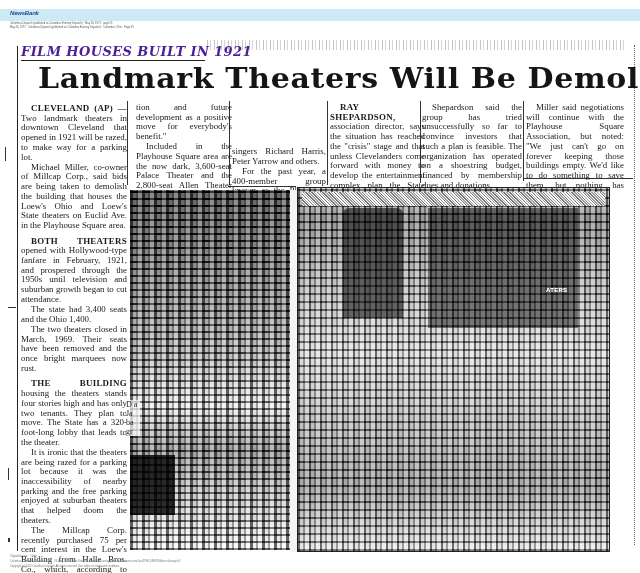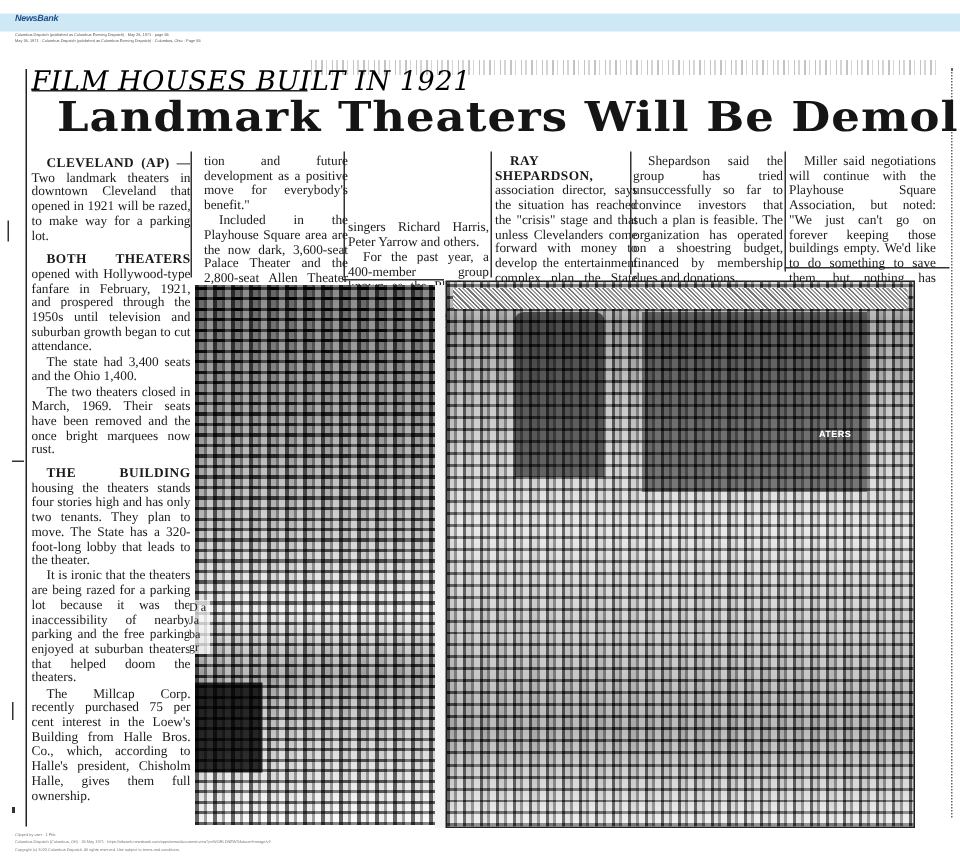--- a/index.html
+++ b/index.html
@@ -11,21 +11,21 @@
   .citation { position: absolute; left: 10px; font-family: "Liberation Sans", sans-serif; font-size: 2.6px; color: #555; white-space: nowrap; }
   .cit1 { top: 22px; }
   .cit2 { top: 25.5px; }
 
   .clip-border-left { position: absolute; left: 17px; top: 46px; width: 1px; height: 505px; background: #222; }
   .clip-border-right { position: absolute; left: 634px; top: 45px; width: 1px; height: 500px; border-left: 1px dotted #666; }
   .noise-top { position: absolute; left: 207px; top: 40px; width: 420px; height: 10px;
     background: repeating-linear-gradient(90deg, #555 0 1px, transparent 1px 3px, #888 3px 4px, transparent 4px 7px);
     opacity: 0.35; }
 
-  .kicker { position: absolute; left: 21px; top: 44px; font-family: "DejaVu Serif", serif; font-style: italic; font-weight: normal; font-size: 18px; letter-spacing: 0.4px; color: #000000; white-space: nowrap; }
+  .kicker { position: absolute; left: 21px; top: 44px; font-family: "DejaVu Serif", serif; font-style: italic; font-weight: bold; font-size: 13px; letter-spacing: 0.4px; color: #4c1d95; white-space: nowrap; }
   .kicker-rule { position: absolute; left: 21px; top: 60px; width: 184px; height: 1px; background: #222; }
 
   .headline { position: absolute; left: 38px; top: 62px; font-family: "DejaVu Serif", serif; font-weight: bold; font-size: 27.5px; letter-spacing: 0.6px; color: #151515; white-space: nowrap; transform: scaleX(1.09); transform-origin: left top; }
 
   .col { position: absolute; font-family: "Liberation Serif", serif; font-size: 8.9px; line-height: 9.7px; text-align: justify; color: #1a1a1a; }
   .col p { text-indent: 10px; margin-bottom: 0.5px; }
   .col .caps { font-weight: bold; letter-spacing: 0.3px; }
   .col1 { left: 21px; top: 104px; width: 106px; }
   .col2 { left: 136px; top: 103px; width: 96px; }
   .col3 { left: 232px; top: 103px; width: 94px; margin-top: 44px; }
@@ -99,20 +99,21 @@
 <div class="vrule vr1"></div>
 <div class="vrule vr2"></div>
 <div class="vrule vr3"></div>
 <div class="vrule vr4"></div>
 <div class="vrule vr5"></div>
 <div class="hrule-top"></div>
 <div class="hrule-photo"></div>
 
 <div class="col col1">
   <p><span class="caps">CLEVELAND (AP) —</span> <span>Two landmark theaters in downtown Cleveland that opened in 1921 will be razed, to make way for a parking lot.</span></p>
+  <p><span>Michael Miller, co-owner of Millcap Corp., said bids are being taken to demolish the building that houses the Loew's Ohio and Loew's State theaters on Euclid Ave. in the Playhouse Square area.</span></p>
   <p style="margin-top:6px"><span class="caps">BOTH THEATERS</span> <span>opened with Hollywood-type fanfare in February, 1921, and prospered through the 1950s until television and suburban growth began to cut attendance.</span></p>
   <p><span>The state had 3,400 seats and the Ohio 1,400.</span></p>
   <p><span>The two theaters closed in March, 1969. Their seats have been removed and the once bright marquees now rust.</span></p>
   <p style="margin-top:6px"><span class="caps">THE BUILDING</span> <span>housing the theaters stands four stories high and has only two tenants. They plan to move. The State has a 320-foot-long lobby that leads to the theater.</span></p>
   <p><span>It is ironic that the theaters are being razed for a parking lot because it was the inaccessibility of nearby parking and the free parking enjoyed at suburban theaters that helped doom the theaters.</span></p>
   <p><span>The Millcap Corp. recently purchased 75 per cent interest in the Loew's Building from Halle Bros. Co., which, according to Halle's president, Chisholm Halle, gives them full ownership.</span></p>
 
 </div>
 
 <div class="col col2">

